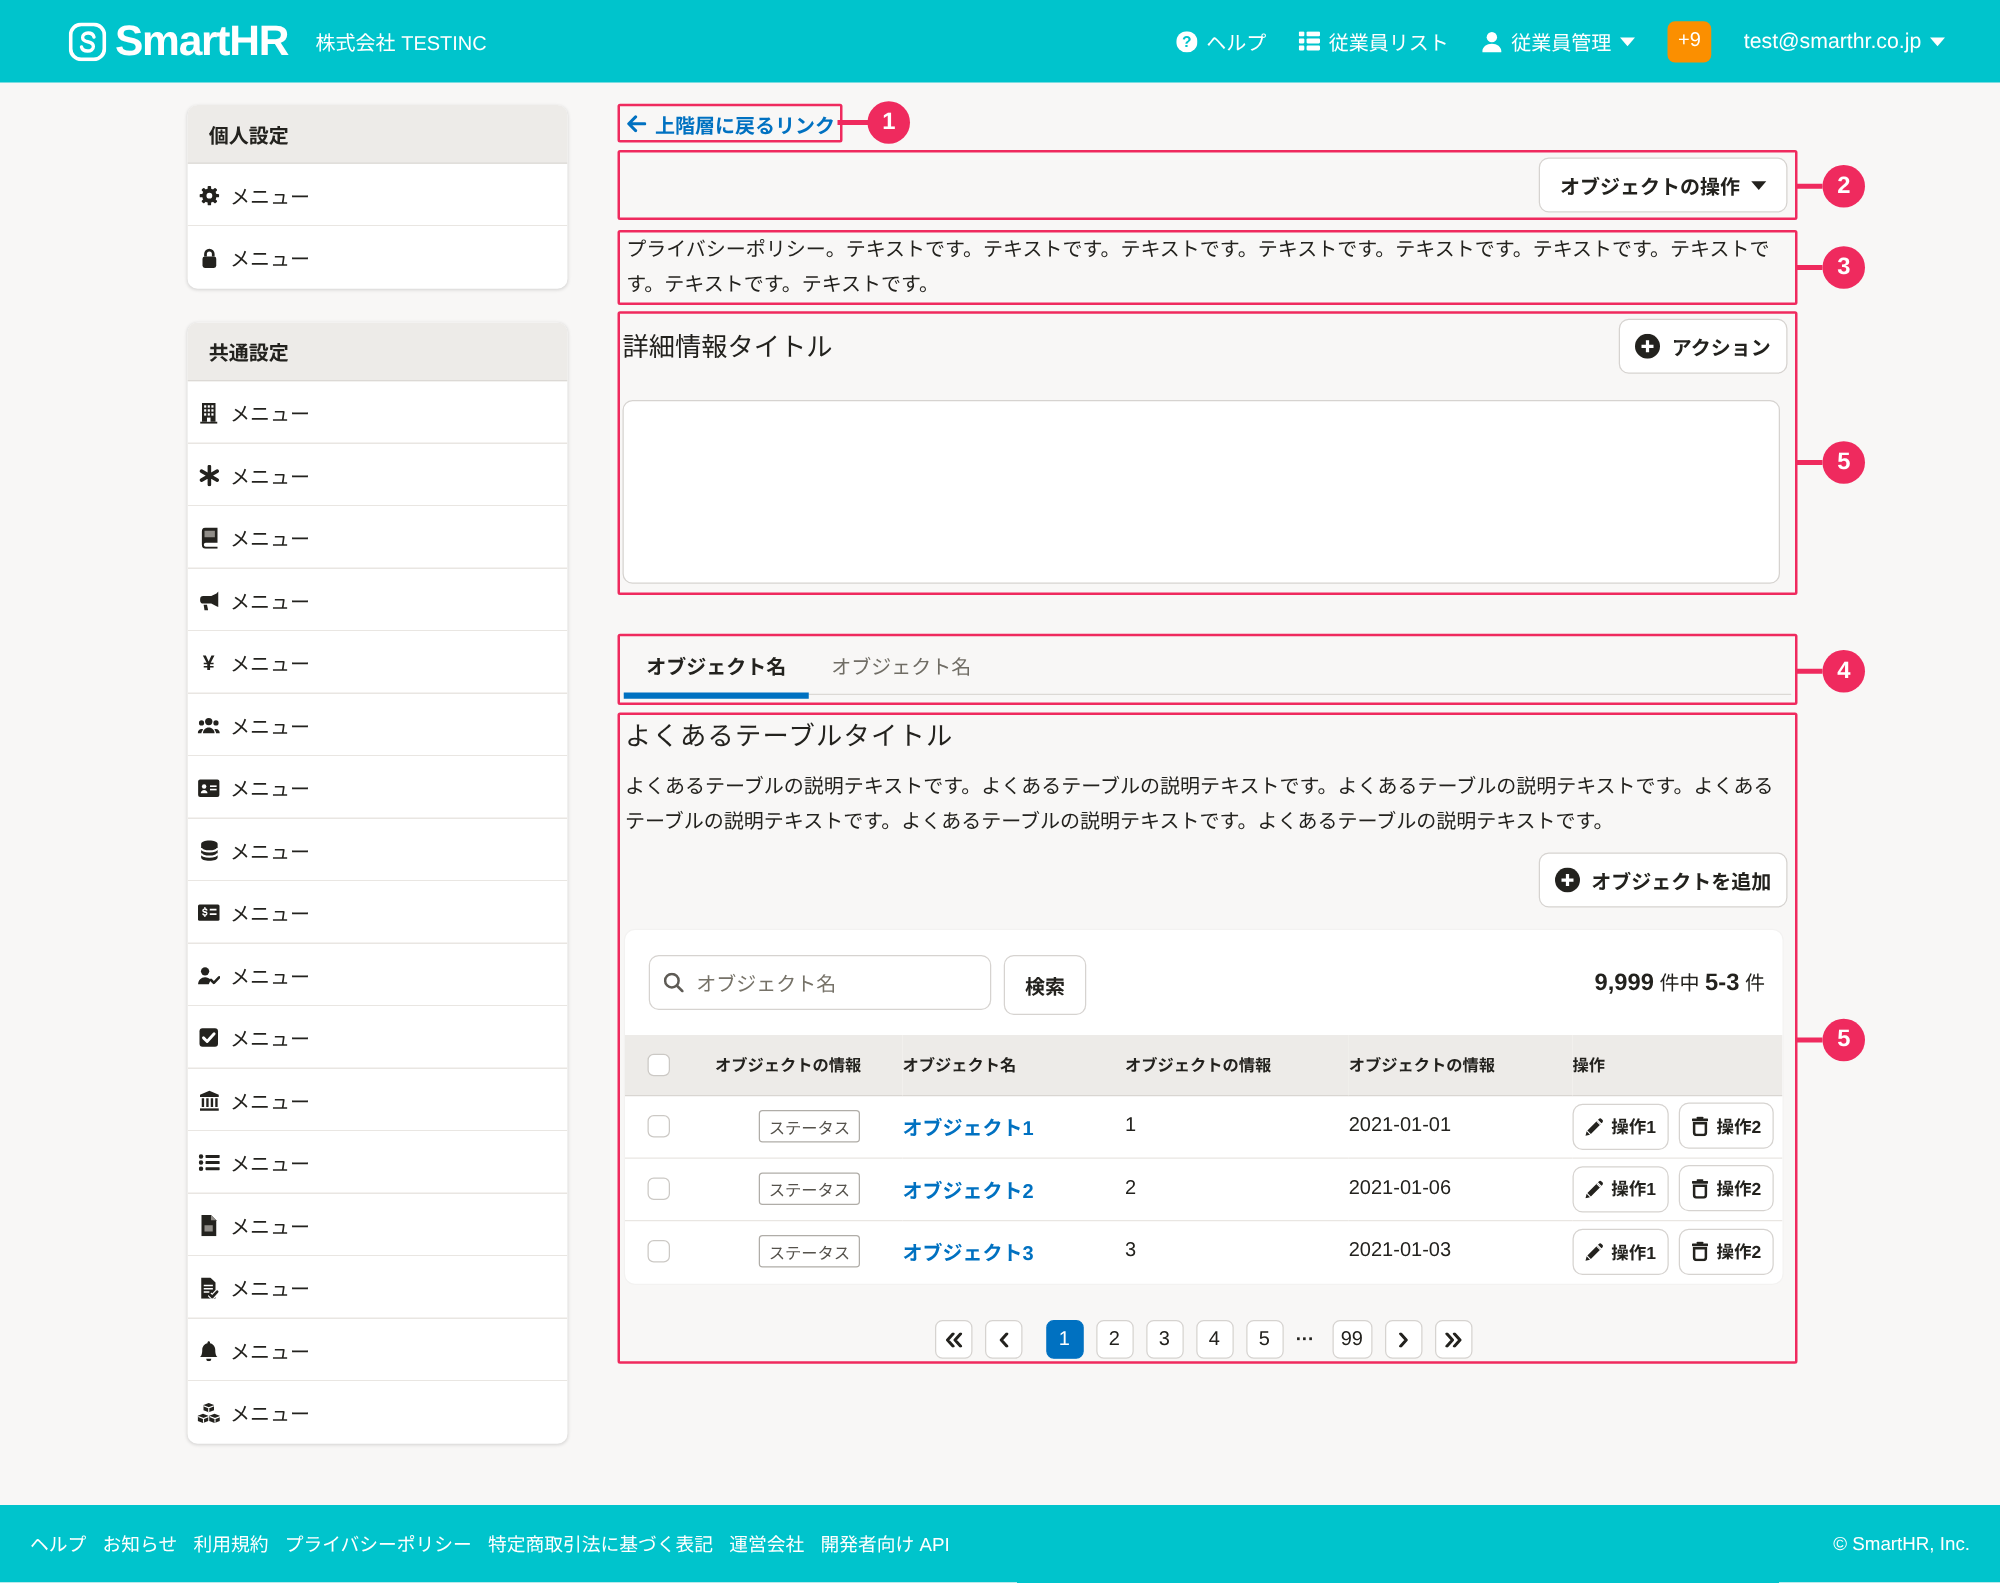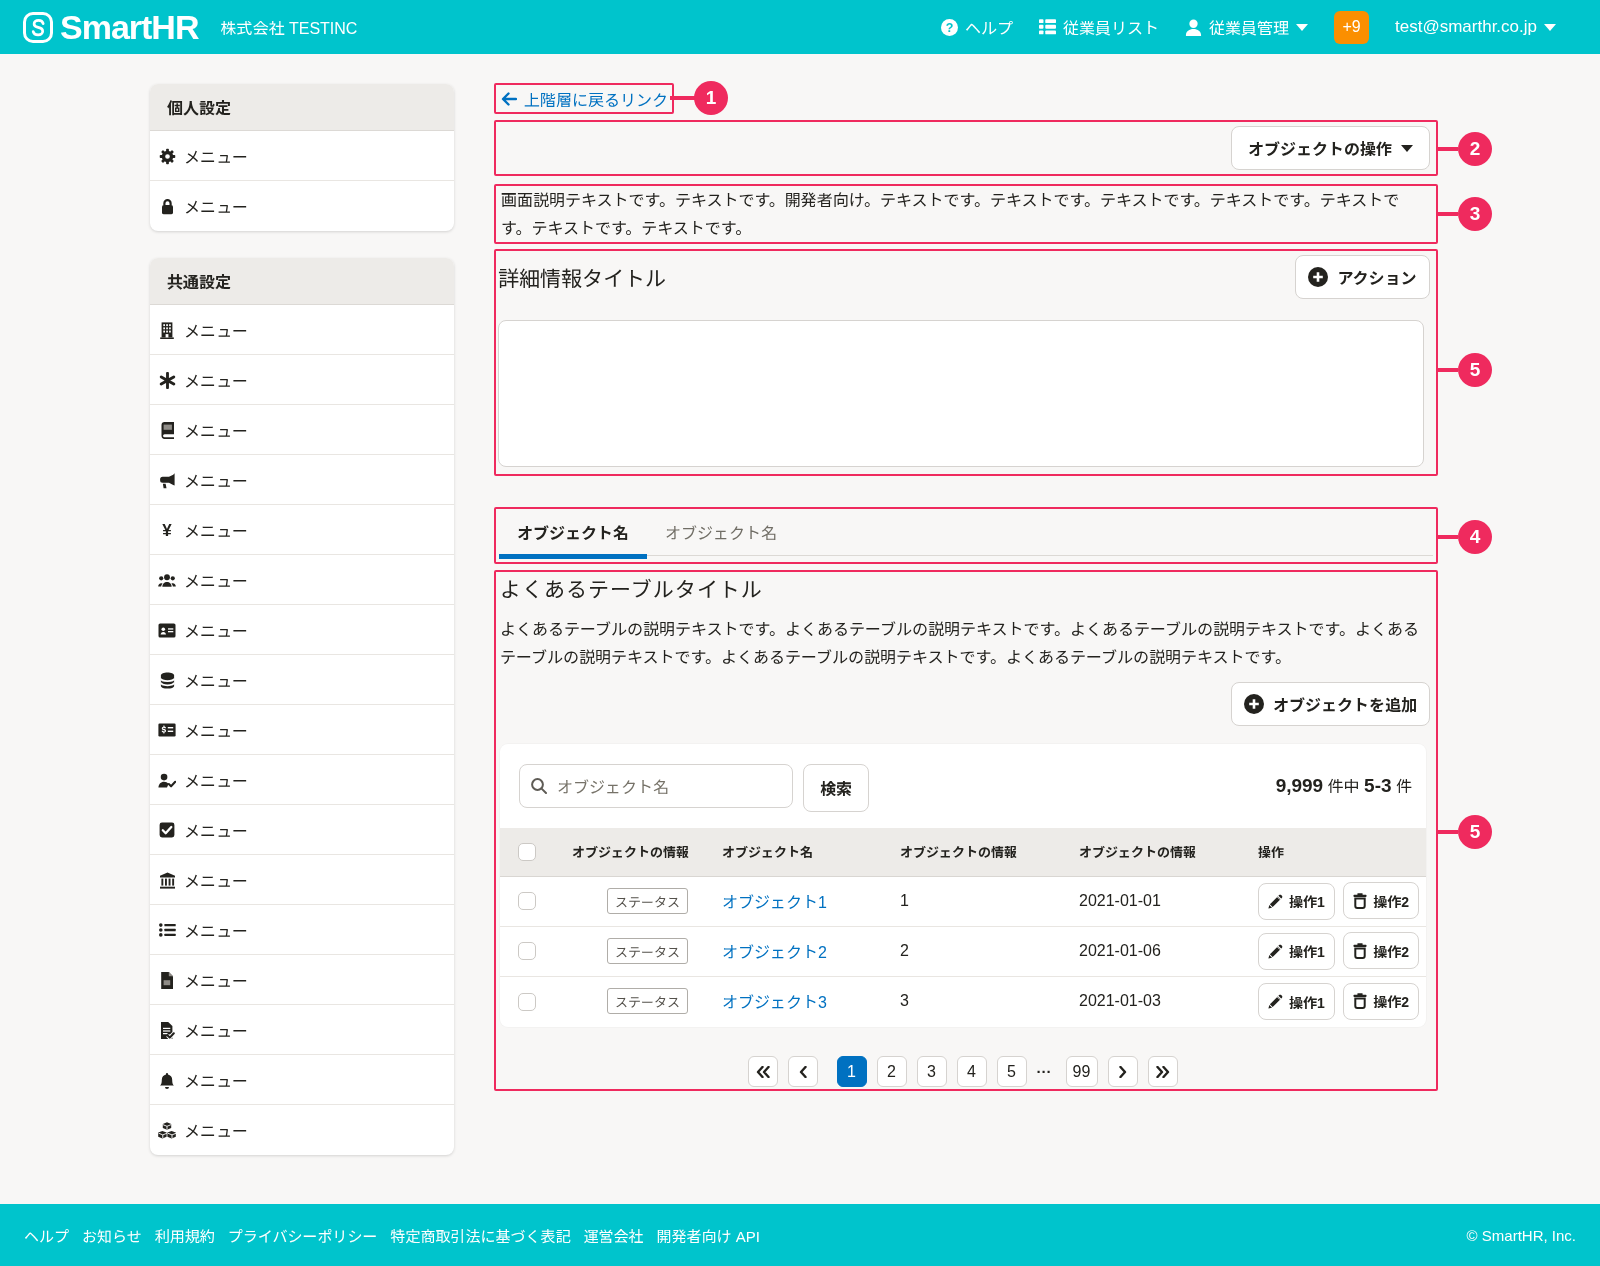--- a/index.html
+++ b/index.html
@@ -9,22 +9,22 @@
 }
 *{box-sizing:border-box; margin:0; padding:0;}
 html,body{width:1600px;height:1266px;}
 body{
   position:relative; overflow:hidden; background:var(--bg);
   font-family:"Liberation Sans","Noto Sans JP",sans-serif; color:var(--ink);
   -webkit-font-smoothing:antialiased;
 }
 svg{display:block;}
 
-.gh{position:absolute;top:0;left:0;width:1600px;height:54px;background:var(--teal);
-  display:flex;align-items:center;color:#fff;}
+.gh{position:absolute;top:0;left:0;width:1600px;height:66px;background:var(--teal);
+  display:flex;align-items:center;color:#fff;padding-left:32px;}
 .gh .logo{display:flex;align-items:center;margin-left:23px;}
 .gh .logotype{font-size:34px;font-weight:bold;letter-spacing:-1px;margin-left:7px;}
 .gh .company{font-size:16px;margin-left:22px;}
 .gh .nav{margin-left:auto;display:flex;align-items:center;gap:26px;margin-right:44px;font-size:16px;}
 .gh .nav .it{display:flex;align-items:center;gap:7px;}
 .badge{width:35px;height:33px;background:#fb8f00;border-radius:6px;display:flex;align-items:center;justify-content:center;font-size:16px;}
 .caret{width:0;height:0;border-left:6px solid transparent;border-right:6px solid transparent;border-top:7px solid #fff;display:inline-block;}
 
 .sb{position:absolute;left:150px;top:84px;width:304px;}
 .sbp{background:#fff;border-radius:8px;box-shadow:0 1px 3px rgba(0,0,0,.15);margin-bottom:27px;overflow:hidden;}
@@ -33,21 +33,21 @@
 .sbi + .sbi{box-shadow:0 -1px 0 #e9e6e2;}
 .sbi .ic{width:18px;height:18px;flex:none;display:flex;align-items:center;justify-content:center;}
 
 .anno{position:absolute;left:494px;width:944px;border:2px solid var(--pink);border-radius:2px;}
 .dot{position:absolute;width:34px;height:34px;border-radius:50%;background:var(--pink);color:#fff;
   font-size:19px;font-weight:bold;display:flex;align-items:center;justify-content:center;z-index:5;}
 .tick{position:absolute;height:4px;background:var(--pink);z-index:4;}
 
 .btn{display:inline-flex;align-items:center;justify-content:center;gap:9px;background:#fff;
   border:1px solid var(--bd);border-radius:8px;font-weight:bold;font-size:16px;color:var(--ink);height:44px;}
-.link{color:var(--blue);text-decoration:none;}
+.link{color:var(--blue);text-decoration:none;font-weight:bold;}
 
 #a1{top:83px;height:31px;width:180px;display:flex;align-items:center;padding-left:5px;}
 #a1 a{display:flex;align-items:center;gap:7px;font-size:16px;}
 
 #a2{top:120px;height:56px;}
 #a2 h1{position:absolute;left:3px;top:11px;font-size:27px;font-weight:normal;letter-spacing:.2px;line-height:34px;}
 #a2 .btn{position:absolute;right:6px;top:4px;width:199px;}
 
 #a3{top:184px;height:60px;padding:1px 8px 1px 5px;}
 #a3 p{font-size:16px;line-height:28px;}
@@ -315,21 +315,21 @@
 <div class="tick" style="left:670px;top:96px;width:26px"></div>
 <div class="dot" style="left:694px;top:81px;">1</div>
 
 <div class="anno" id="a2">
   <span class="btn">オブジェクトの操作 <span class="caret" style="border-top-color:#23221e"></span></span>
 </div>
 <div class="tick" style="left:1437px;top:147px;width:21px"></div>
 <div class="dot" style="left:1458px;top:132px;">2</div>
 
 <div class="anno" id="a3">
-  <p>画面説明テキストです。テキストです。開発者向け。テキストです。テキストです。テキストです。テキストです。テキストです。テキストです。テキストです。</p>
+  <p>プライバシーポリシー。テキストです。テキストです。テキストです。テキストです。テキストです。テキストです。テキストです。テキストです。テキストです。</p>
 </div>
 <div class="tick" style="left:1437px;top:212px;width:21px"></div>
 <div class="dot" style="left:1458px;top:197px;">3</div>
 
 <div class="anno" id="a4">
   <h2>詳細情報タイトル</h2>
   <span class="btn"><svg width="20" height="20" viewBox="0 0 20 20">
         <circle cx="10" cy="10" r="10" fill="#23221e"></circle>
         <path d="M10 5.2v9.6M5.2 10h9.6" stroke="#fff" stroke-width="2.6"></path>
       </svg>アクション</span>

